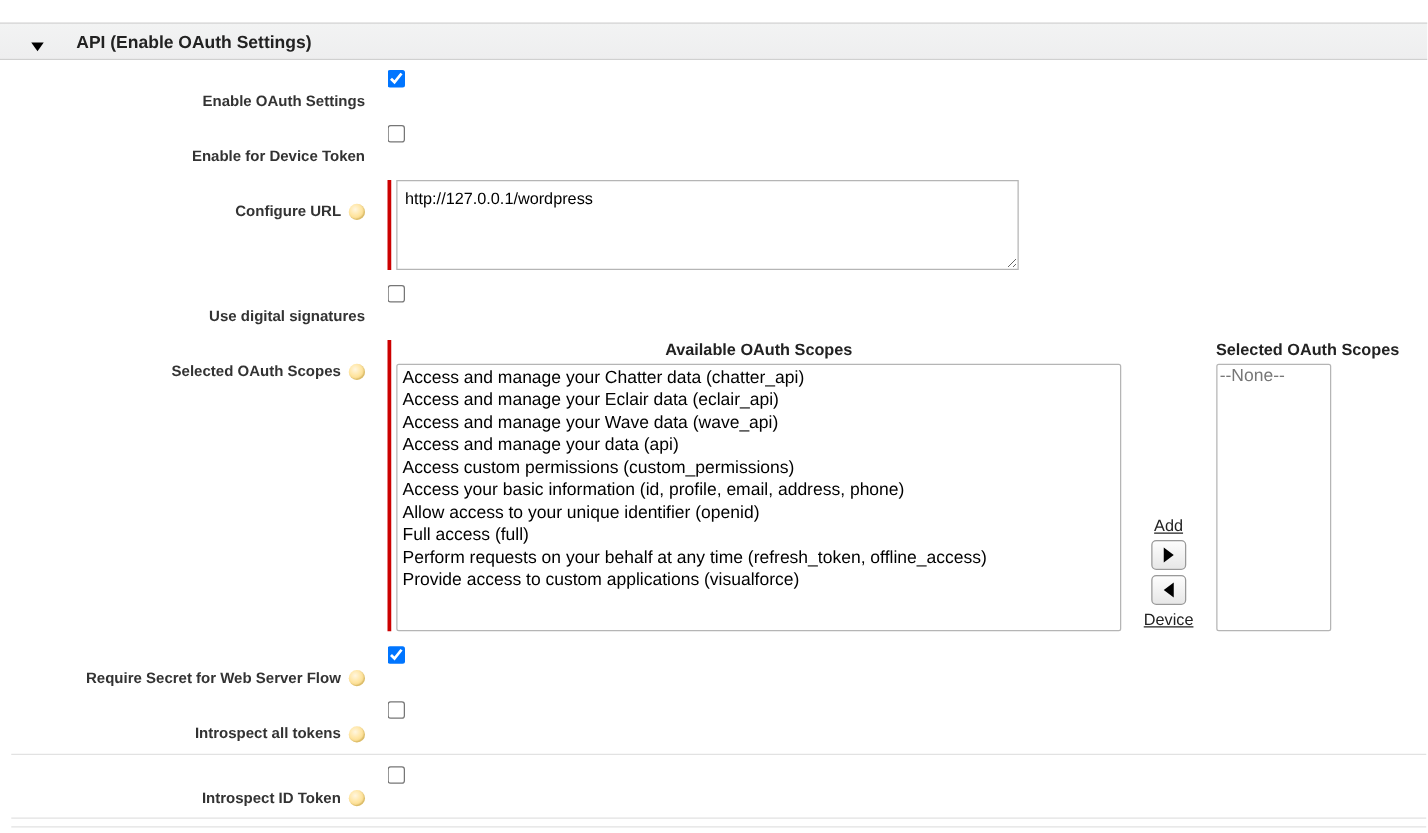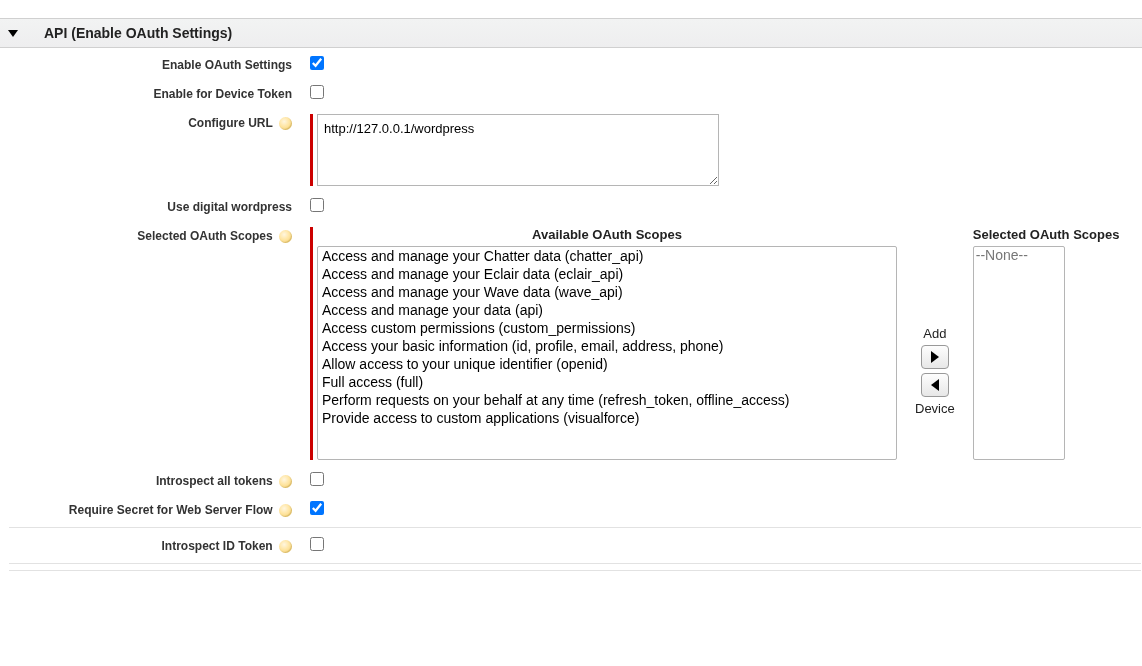--- a/index.html
+++ b/index.html
@@ -6,44 +6,44 @@
   body {
     margin: 0;
     font-family: Arial, Helvetica, sans-serif;
     font-size: 13px;
     color: #222;
     background: #fff;
     width: 1142px;
   }
   .section-header {
     display: flex;
-    align-items: center;
+    align-items: flex-end;
     background: linear-gradient(#f2f3f3, #eeeeef);
     border-top: 1px solid #d0d0d0;
     border-bottom: 1px solid #d0d0d0;
-    padding: 6px 10px 6px 8px;
+    padding: 6px 10px 6px 25px;
     margin-top: 18px;
   }
   .section-header .arrow {
     width: 0; height: 0;
     border-left: 5px solid transparent;
     border-right: 5px solid transparent;
     border-top: 7px solid #000;
     margin-right: 26px;
   }
   .section-header .title {
     font-weight: bold;
     font-size: 14px;
   }
   .form-table { width: 100%; border-collapse: collapse; }
   .form-table tr { vertical-align: top; }
   .form-table td.label {
     width: 300px;
     text-align: right;
-    padding: 10px 8px 4px 0;
+    padding: 26px 8px 4px 0;
     font-weight: bold;
     font-size: 12px;
     color: #333;
     white-space: nowrap;
   }
   .form-table td.value {
     padding: 8px 10px 4px 10px;
     vertical-align: top;
   }
   .help-icon {
@@ -58,35 +58,35 @@
   .red-bar-wrap {
     display: flex;
   }
   .red-bar {
     width: 3px;
     background: #c00;
     margin-right: 4px;
     align-self: stretch;
   }
   textarea.callback {
-    width: 402px;
+    width: 498px;
     height: 72px;
     resize: both;
     font-family: Arial, sans-serif;
     font-size: 13px;
     padding: 6px;
     border: 1px solid #b5b5b5;
   }
   input[type=checkbox] {
     width: 14px; height: 14px;
     margin: 0;
   }
   .scopes-row {
     display: flex;
-    align-items: center;
+    align-items: flex-end;
     gap: 18px;
   }
   .scopes-col { display: flex; flex-direction: column; }
   .scopes-header {
     font-weight: bold;
     font-size: 13px;
     text-align: center;
     padding-bottom: 4px;
   }
   select.scopes-list {
@@ -105,20 +105,21 @@
     color: #777;
     overflow-y: scroll;
   }
   .addremove {
     display: flex;
     flex-direction: column;
     align-items: center;
     padding-top: 54px;
     font-size: 13px;
     color: #222;
+    text-decoration: underline;
   }
   .addremove .lbl { margin: 2px 0; }
   .icon-btn {
     width: 28px; height: 24px;
     border: 1px solid #999;
     border-radius: 4px;
     background: linear-gradient(#fdfdfd,#e7e7e7);
     display: flex;
     align-items: center;
     justify-content: center;
@@ -170,21 +171,21 @@
     </td>
     <td class="value">
       <div class="red-bar-wrap">
         <div class="red-bar"></div>
         <textarea class="callback" style="">http://127.0.0.1/wordpress</textarea>
       </div>
     </td>
   </tr>
 
   <tr>
-    <td class="label"><span>Use digital wordpress</span></td>
+    <td class="label"><span>Use digital signatures</span></td>
     <td class="value"><input type="checkbox" id="cb_digital_sig" style=""></td>
   </tr>
 
   <tr>
     <td class="label">
       <span>Selected OAuth Scopes</span>
       <span class="help-icon"></span>
     </td>
     <td class="value">
       <div class="red-bar-wrap">
@@ -221,32 +222,32 @@
               <option>--None--</option>
             </select>
           </div>
         </div>
       </div>
     </td>
   </tr>
 
   <tr>
     <td class="label">
+      <span>Require Secret for Web Server Flow</span>
+      <span class="help-icon"></span>
+    </td>
+    <td class="value"><input type="checkbox" id="cb_require_secret" checked="" style=""></td>
+  </tr>
+
+  <tr>
+    <td class="label">
       <span>Introspect all tokens</span>
       <span class="help-icon"></span>
     </td>
     <td class="value"><input type="checkbox" id="cb_introspect" style=""></td>
-  </tr>
-
-  <tr>
-    <td class="label">
-      <span>Require Secret for Web Server Flow</span>
-      <span class="help-icon"></span>
-    </td>
-    <td class="value"><input type="checkbox" id="cb_require_secret" checked="" style=""></td>
   </tr>
 
   <tr>
         <td colspan="2">
           <div class="hr-row"></div>
         </td>
       </tr>
 
   <tr>
     <td class="label">

